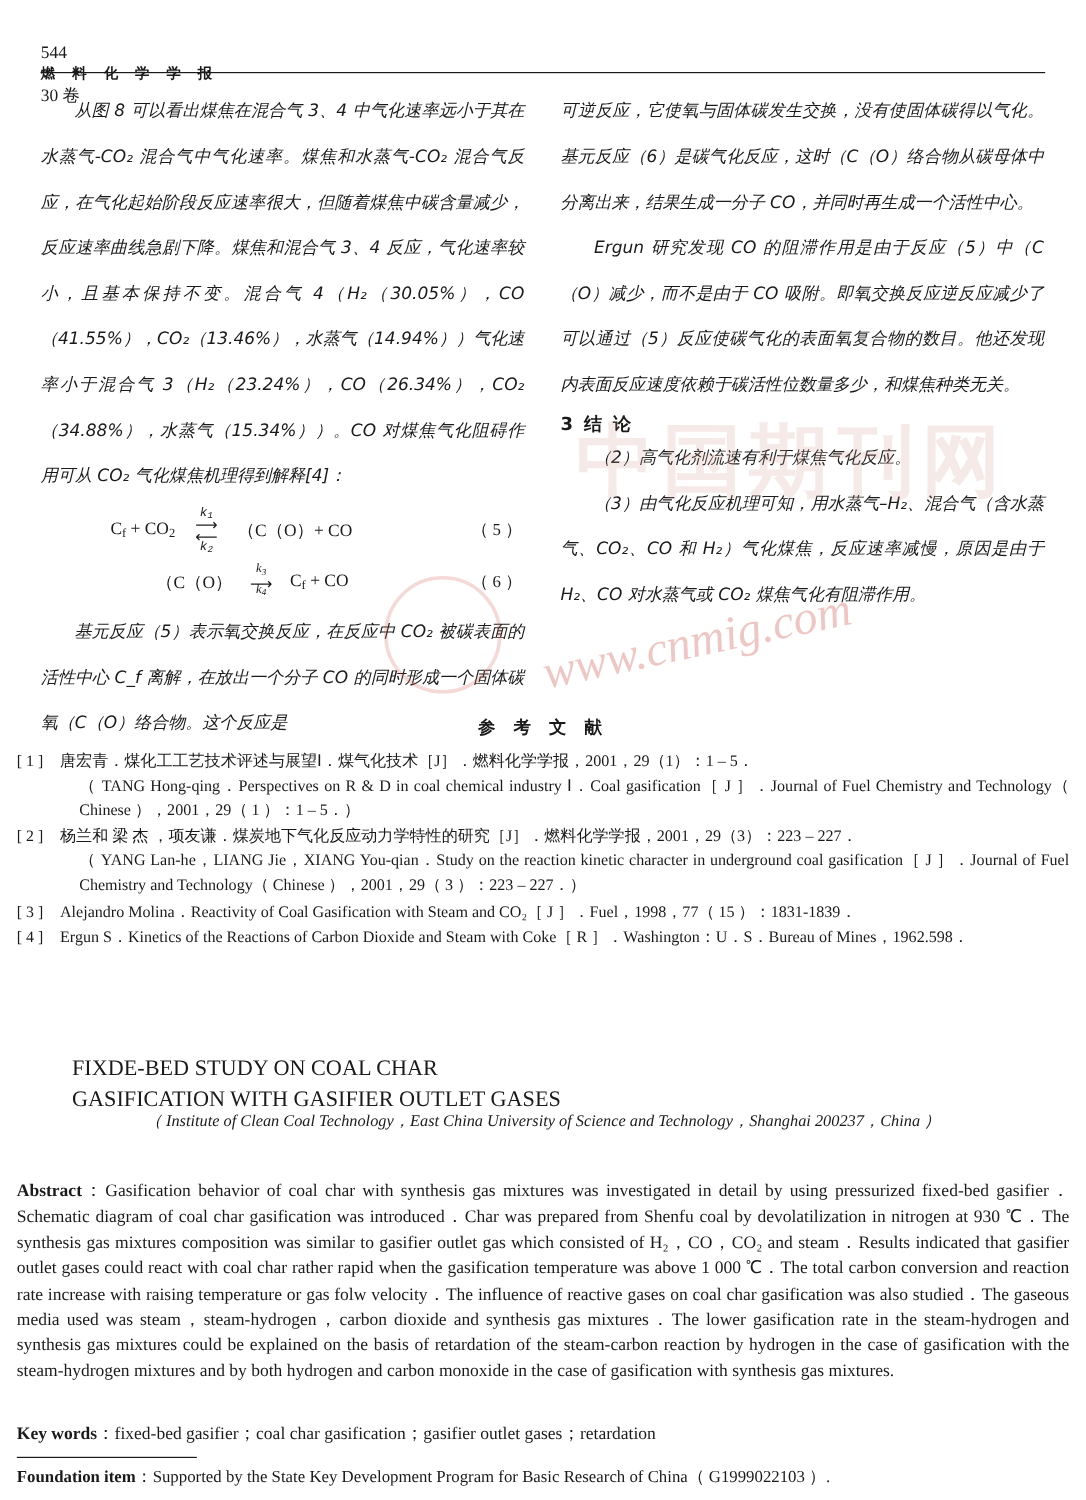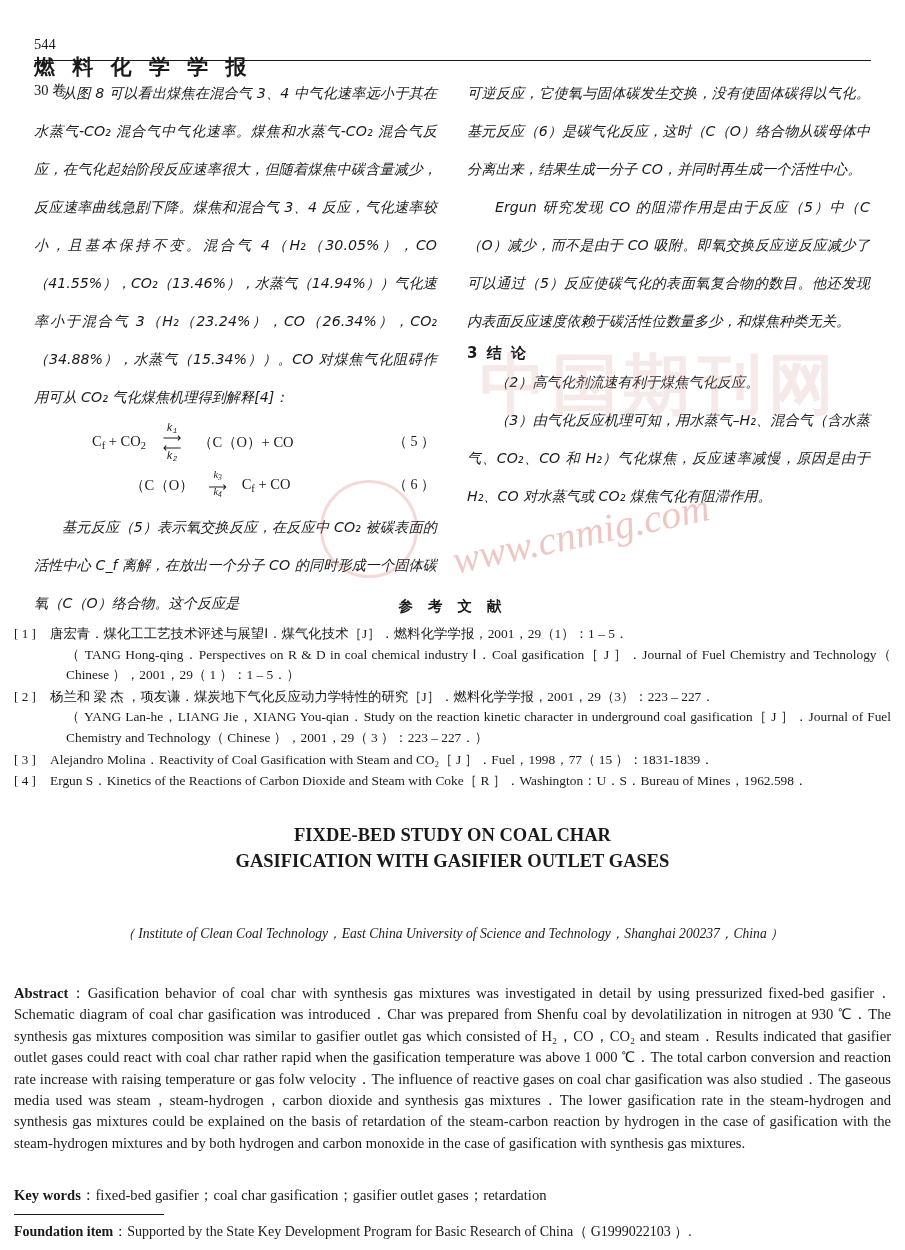--- a/index.html
+++ b/index.html
@@ -30,21 +30,21 @@
     right: 34px;
     display: flex;
     align-items: baseline;
     justify-content: space-between;
     font-size: 14.5px;
     flex-direction: column;
   }
   .runhead .title-cn {
     font-family: "DejaVu Sans", sans-serif;
     font-weight: bold;
-    font-size: 21px;
+    font-size: 12px;
     letter-spacing: 5px;
   }
   .runhead .pagenum, .runhead .vol {
     font-size: 14.5px;
   }
   .rule {
     position: absolute;
     left: 34px;
     right: 34px;
     top: 60px;
@@ -182,26 +182,25 @@
   }
   .ref .txt {
     flex: 1;
     text-align: justify;
   }
   .ref .txt .sec-line { display: block; }
   .indent2 { display: block; padding-left: 16px; text-indent: 0; }
   
   .en-title {
     position: absolute;
-    top: 822px;
+    top: 878px;
     left: 60px;
     width: 785px;
-    text-align: center;
     font-family: "Liberation Serif", serif;
-    font-weight: bold;
+    font-weight: normal;
     font-size: 18.5px;
     line-height: 26px;
   }
   .authors {
     position: absolute;
     top: 898px;
     left: 60px;
     width: 785px;
     text-align: center;
     font-size: 15px;

